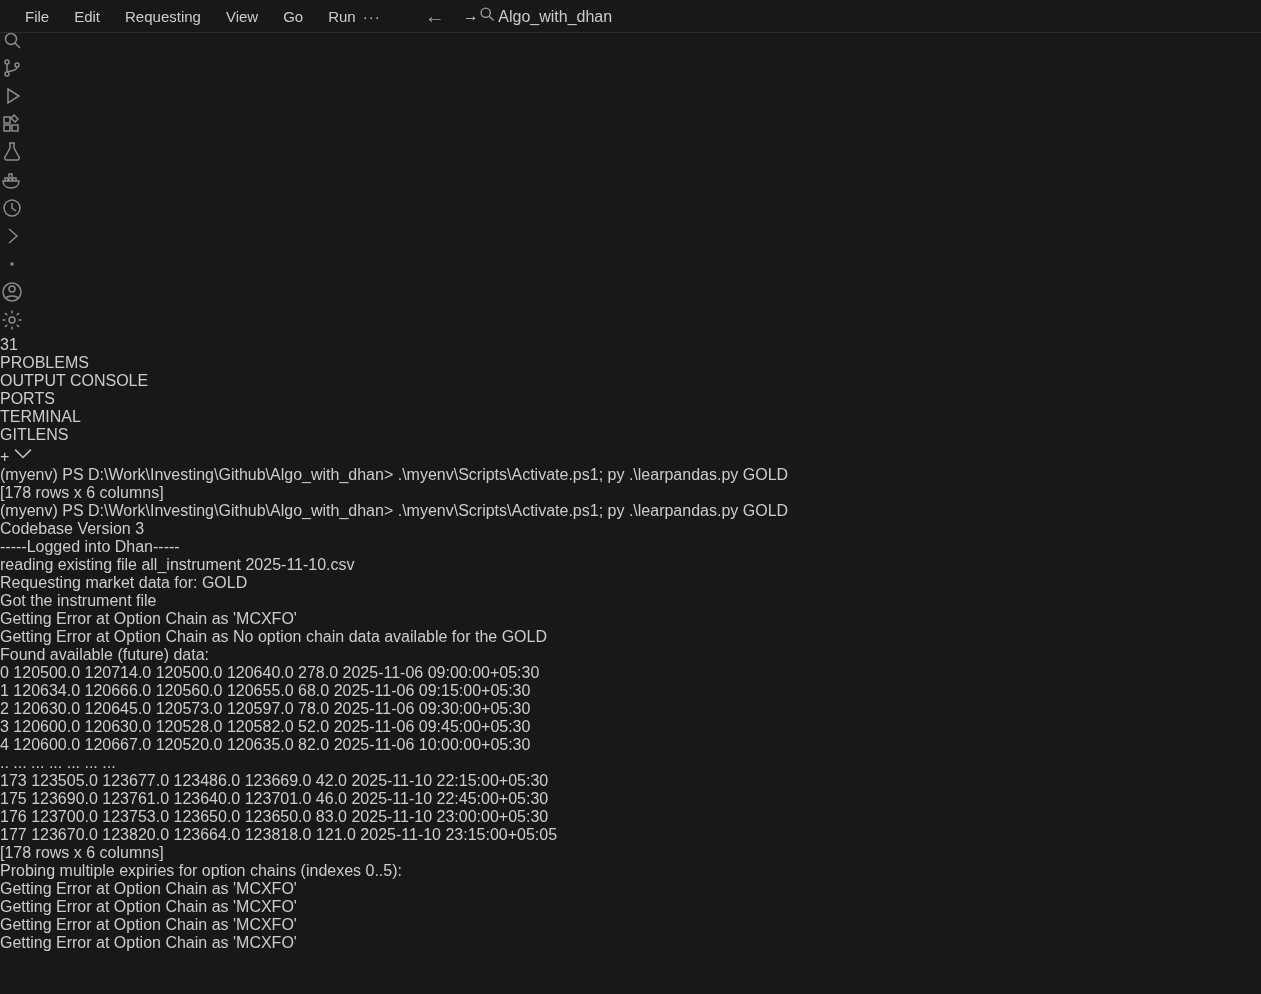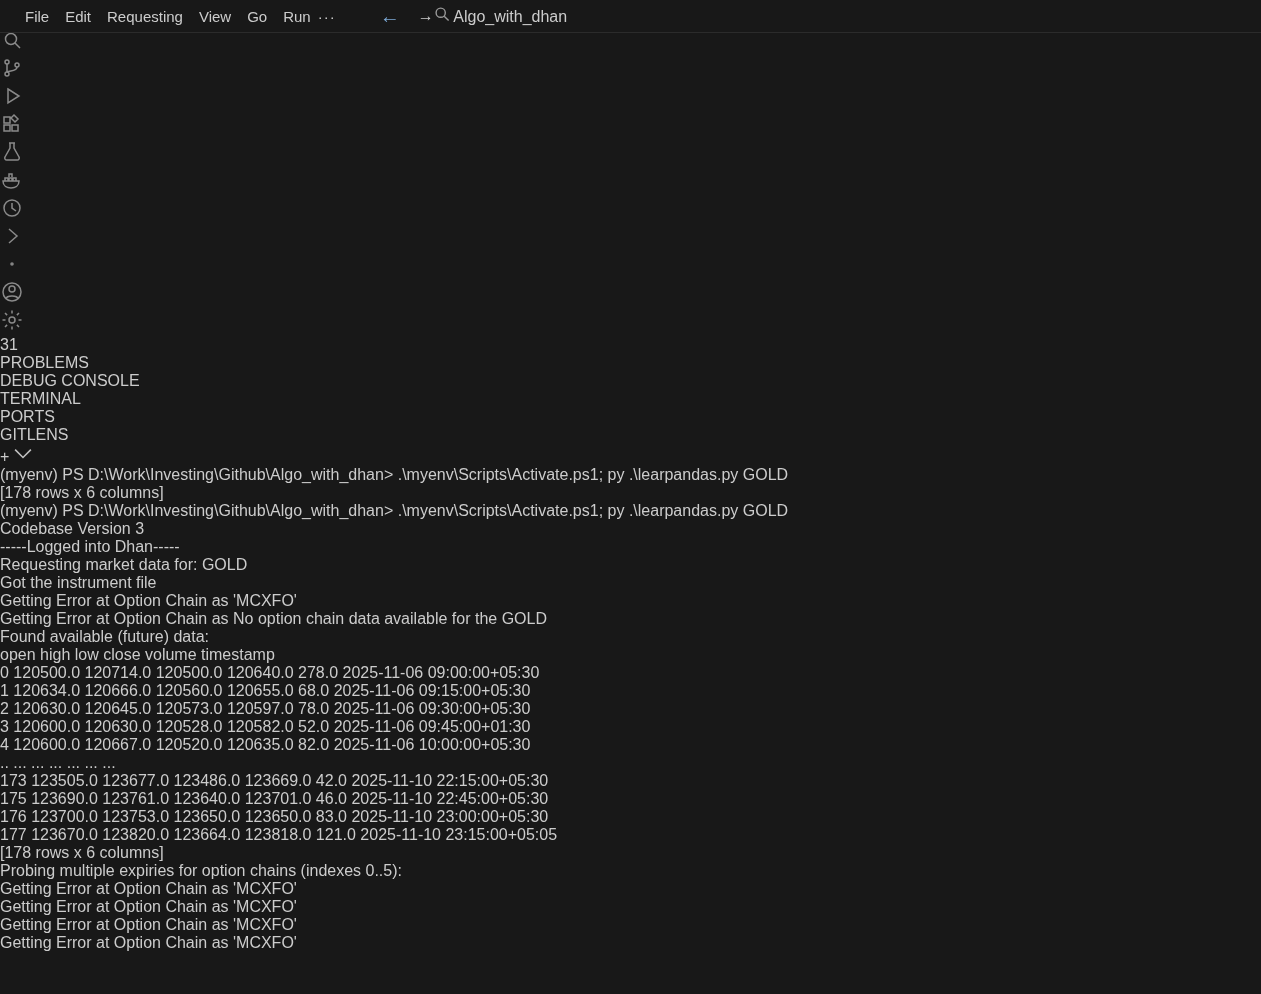--- a/index.html
+++ b/index.html
@@ -4,21 +4,21 @@
 <style>
   * { margin:0; padding:0; box-sizing:border-box; }
   html,body { width:1261px; height:994px; overflow:hidden; background:#181818; }
   body { font-family:"Liberation Sans", sans-serif; color:#cccccc; position:relative; }
   #app { position:absolute; inset:0; width:1261px; height:994px; background:#181818; overflow:hidden; }
 
   
   .title-bar { position:absolute; left:0; top:0; width:1261px; height:33px;
                background:#181818; border-bottom:1px solid #2b2b2b;
                display:flex; align-items:center; }
-  .menus { display:flex; align-items:center; gap:10px; padding-left:22px; }
+  .menus { display:flex; align-items:center; gap:19px; padding-left:22px; }
   .menu-item { font-size:15px; color:#cccccc; padding:2px 3px; cursor:default; white-space:nowrap; }
   .menu-more { font-size:15px; color:#cccccc; letter-spacing:1px; padding:2px 4px; }
   .nav-arrows { display:flex; align-items:center; gap:18px; margin-left:40px; }
   .nav-back { color:#7ca9d6; font-size:20px; }
   .nav-fwd  { color:#5f7citch" } 
   .nav-fwd  { color:#5f7e9b; font-size:20px; }
   .searchbox { position:absolute; left:563px; top:3px; width:694px; height:27px;
                background:#202021; border:1px solid #464646; border-radius:6px;
                display:flex; align-items:center; justify-content:center; gap:8px; }
   .searchbox span { font-size:14.5px; color:#aeaeae; }
@@ -148,52 +148,52 @@
         </svg></div>
       <div class="ab-icon" style="top: 918px;"><svg width="24" height="24" viewBox="0 0 24 24" fill="none" stroke="#8a8a8a" stroke-width="1.5">
           <circle cx="12" cy="12" r="3"></circle>
           <path d="M12 2.5v3 M12 18.5v3 M2.5 12h3 M18.5 12h3 M5 5l2.1 2.1 M16.9 16.9L19 19 M19 5l-2.1 2.1 M7.1 16.9L5 19"></path>
         </svg></div>
       <div class="ab-badge" style="top: 224px;">31</div>
     </div>
 
   <div class="panel-tabs">
       <div class="tab">PROBLEMS</div>
-      <div class="tab">DEBUG CONSOLE</div>
+      <div class="tab">OUTPUT CONSOLE</div>
+      <div class="tab">PORTS</div>
       <div class="tab active">TERMINAL</div>
-      <div class="tab">PORTS</div>
       <div class="tab">GITLENS</div>
     </div>
   <div class="panel-actions">
     <span class="panel-plus">+</span>
     <span>
       <svg width="18" height="18" viewBox="0 0 16 16">
           <path d="M1 5l7 7 7-7" fill="none" stroke="#c0c0c0" stroke-width="1.4"></path>
         </svg>
     </span>
   </div>
 
   <div class="terminal">
     <div class="term-lines">
         <div class="term-line"><span class="c-green">(myenv)</span><span class="c-fg"> PS D:\Work\Investing\Github\Algo_with_dhan&gt;</span><span class="c-yellow"> .\myenv\Scripts\Activate.ps1; py</span><span class="c-fg"> .\learpandas.py GOLD</span></div>
         <div class="term-line"></div>
         <div class="term-line"><span class="c-fg">[178 rows x 6 columns]</span></div>
         <div class="term-line"><span class="cmd-dot"></span><span class="c-green">(myenv)</span><span class="c-fg"> PS D:\Work\Investing\Github\Algo_with_dhan&gt;</span><span class="c-yellow"> .\myenv\Scripts\Activate.ps1; py</span><span class="c-fg"> .\learpandas.py GOLD</span></div>
         <div class="term-line"><span class="c-fg">Codebase Version 3</span></div>
         <div class="term-line"><span class="c-fg">-----Logged into Dhan-----</span></div>
+        <div class="term-line"><span class="c-fg">reading existing file all_instrument 2025-11-10.csv</span></div>
         <div class="term-line"><span class="c-fg">Requesting market data for: GOLD</span></div>
         <div class="term-line"><span class="c-fg">Got the instrument file</span></div>
         <div class="term-line"><span class="c-fg">Getting Error at Option Chain as 'MCXFO'</span></div>
         <div class="term-line"><span class="c-fg">Getting Error at Option Chain as No option chain data available for the GOLD</span></div>
         <div class="term-line"><span class="c-fg">Found available (future) data:</span></div>
-        <div class="term-line"><span class="c-fg">         open      high       low     close  volume                 timestamp</span></div>
         <div class="term-line"><span class="c-fg">0    120500.0  120714.0  120500.0  120640.0   278.0 2025-11-06 09:00:00+05:30</span></div>
         <div class="term-line"><span class="c-fg">1    120634.0  120666.0  120560.0  120655.0    68.0 2025-11-06 09:15:00+05:30</span></div>
         <div class="term-line"><span class="c-fg">2    120630.0  120645.0  120573.0  120597.0    78.0 2025-11-06 09:30:00+05:30</span></div>
-        <div class="term-line"><span class="c-fg">3    120600.0  120630.0  120528.0  120582.0    52.0 2025-11-06 09:45:00+01:30</span></div>
+        <div class="term-line"><span class="c-fg">3    120600.0  120630.0  120528.0  120582.0    52.0 2025-11-06 09:45:00+05:30</span></div>
         <div class="term-line"><span class="c-fg">4    120600.0  120667.0  120520.0  120635.0    82.0 2025-11-06 10:00:00+05:30</span></div>
         <div class="term-line"><span class="c-fg">..        ...       ...       ...       ...     ...                       ...</span></div>
         <div class="term-line"><span class="c-fg">173  123505.0  123677.0  123486.0  123669.0    42.0 2025-11-10 22:15:00+05:30</span></div>
         <div class="term-line"><span class="c-fg">175  123690.0  123761.0  123640.0  123701.0    46.0 2025-11-10 22:45:00+05:30</span></div>
         <div class="term-line"><span class="c-fg">176  123700.0  123753.0  123650.0  123650.0    83.0 2025-11-10 23:00:00+05:30</span></div>
         <div class="term-line"><span class="c-fg">177  123670.0  123820.0  123664.0  123818.0   121.0 2025-11-10 23:15:00+05:05</span></div>
         <div class="term-line"></div>
         <div class="term-line"><span class="c-fg">[178 rows x 6 columns]</span></div>
         <div class="term-line"></div>
         <div class="term-line"><span class="c-fg">Probing multiple expiries for option chains (indexes 0..5):</span></div>

